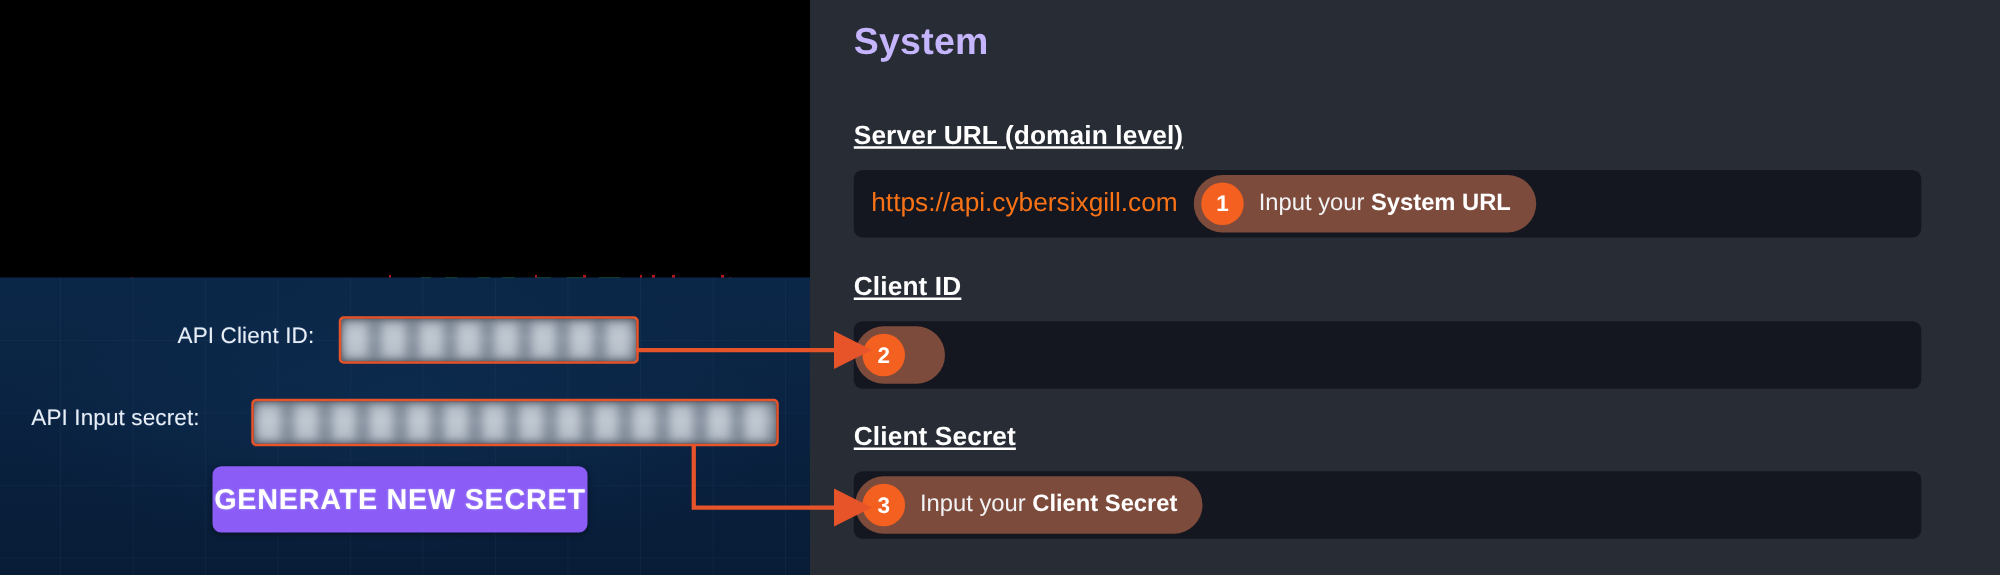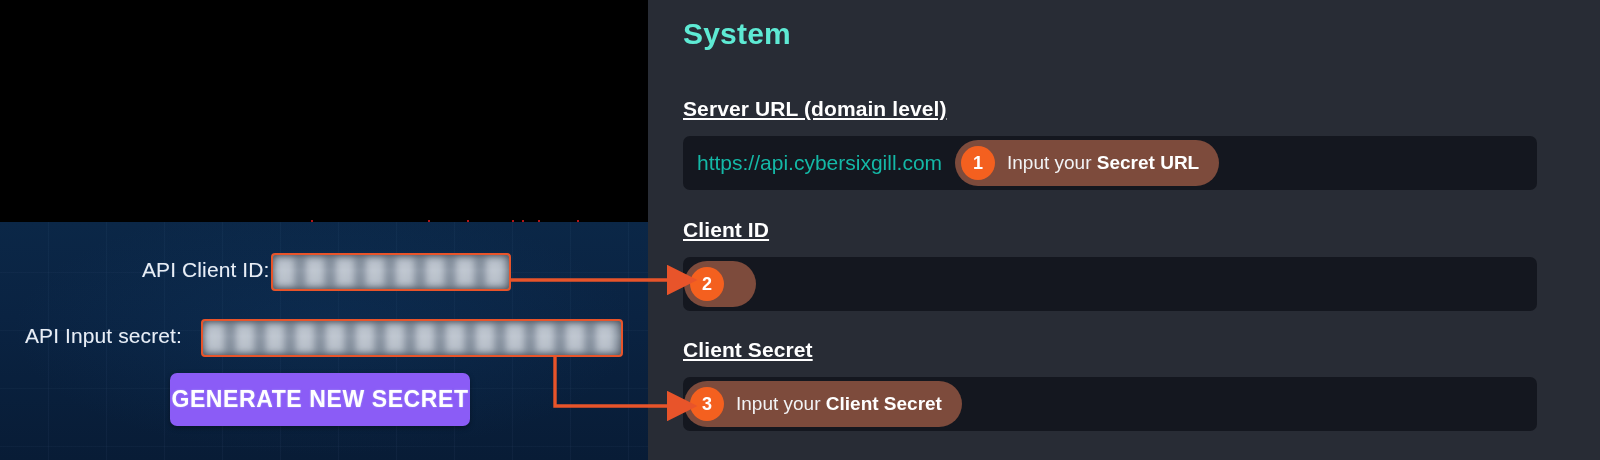--- a/index.html
+++ b/index.html
@@ -68,21 +68,21 @@
     background-position: -10px -8px;
   }
   .left-vignette {
     position: absolute; left: 0; top: 0; right: 0; bottom: 0;
     background: radial-gradient(ellipse at 50% 45%, rgba(20,70,120,0.22) 0%, rgba(0,0,0,0) 68%);
   }
 
   .field-label {
     position: absolute;
     color: #e9eef4;
-    font-size: 21px;
+    font-size: 18px;
     font-weight: 400;
     letter-spacing: .1px;
     white-space: nowrap;
     text-shadow: 0 0 1px rgba(150,190,255,.35);
   }
   .redact-box {
     position: absolute;
     border: 2px solid #e8542a;
     border-radius: 4px;
     background: linear-gradient(180deg, #7c8694 0%, #96a0ad 45%, #7e8896 100%);
@@ -115,21 +115,21 @@
   }
 
   
   .right-panel {
     position: absolute; left: 648px; top: 0;
     width: 952px; height: 460px;
     background: #282c35;
   }
   .sys-title {
     position: absolute; left: 35px; top: 17px;
-    color: #5eead4;
+    color: #c4b5fd;
     font-size: 30px;
     font-weight: 700;
     letter-spacing: .2px;
   }
   .sec-label {
     position: absolute; left: 35px;
     color: #ffffff;
     font-size: 21px;
     font-weight: 700;
     letter-spacing: .1px;
@@ -138,21 +138,21 @@
   }
   .input-box {
     position: absolute; left: 35px;
     width: 854px; height: 54px;
     background: #14171f;
     border-radius: 7px;
   }
   .input-text {
     position: absolute; left: 14px; top: 50%;
     transform: translateY(-50%);
-    color: #14b8a6;
+    color: #f97316;
     font-size: 21px;
     white-space: nowrap;
   }
 
   
   .pill {
     position: absolute;
     height: 46px;
     background: #7d4b3c;
     border-radius: 23px;
@@ -216,21 +216,21 @@
 
   <div class="right-panel">
 
     <div class="sys-title">System</div>
 
     <div class="sec-label" style="top:97px;">Server URL (domain level)</div>
     <div class="input-box" style="top:136px;">
       <span class="input-text">https://api.cybersixgill.com</span>
       <div class="pill" style="left:272px; top:4px;">
         <span class="pill-num">1</span>
-        <span class="pill-text"><span>Input your </span><b>Secret URL</b></span>
+        <span class="pill-text"><span>Input your </span><b>System URL</b></span>
       </div>
     </div>
 
     <div class="sec-label" style="top:218px;">Client ID</div>
     <div class="input-box" style="top:257px;">
       <span class="input-text"></span>
       <div class="pill" style="left:1px; top:4px;">
         <span class="pill-num">2</span>
       </div>
     </div>

